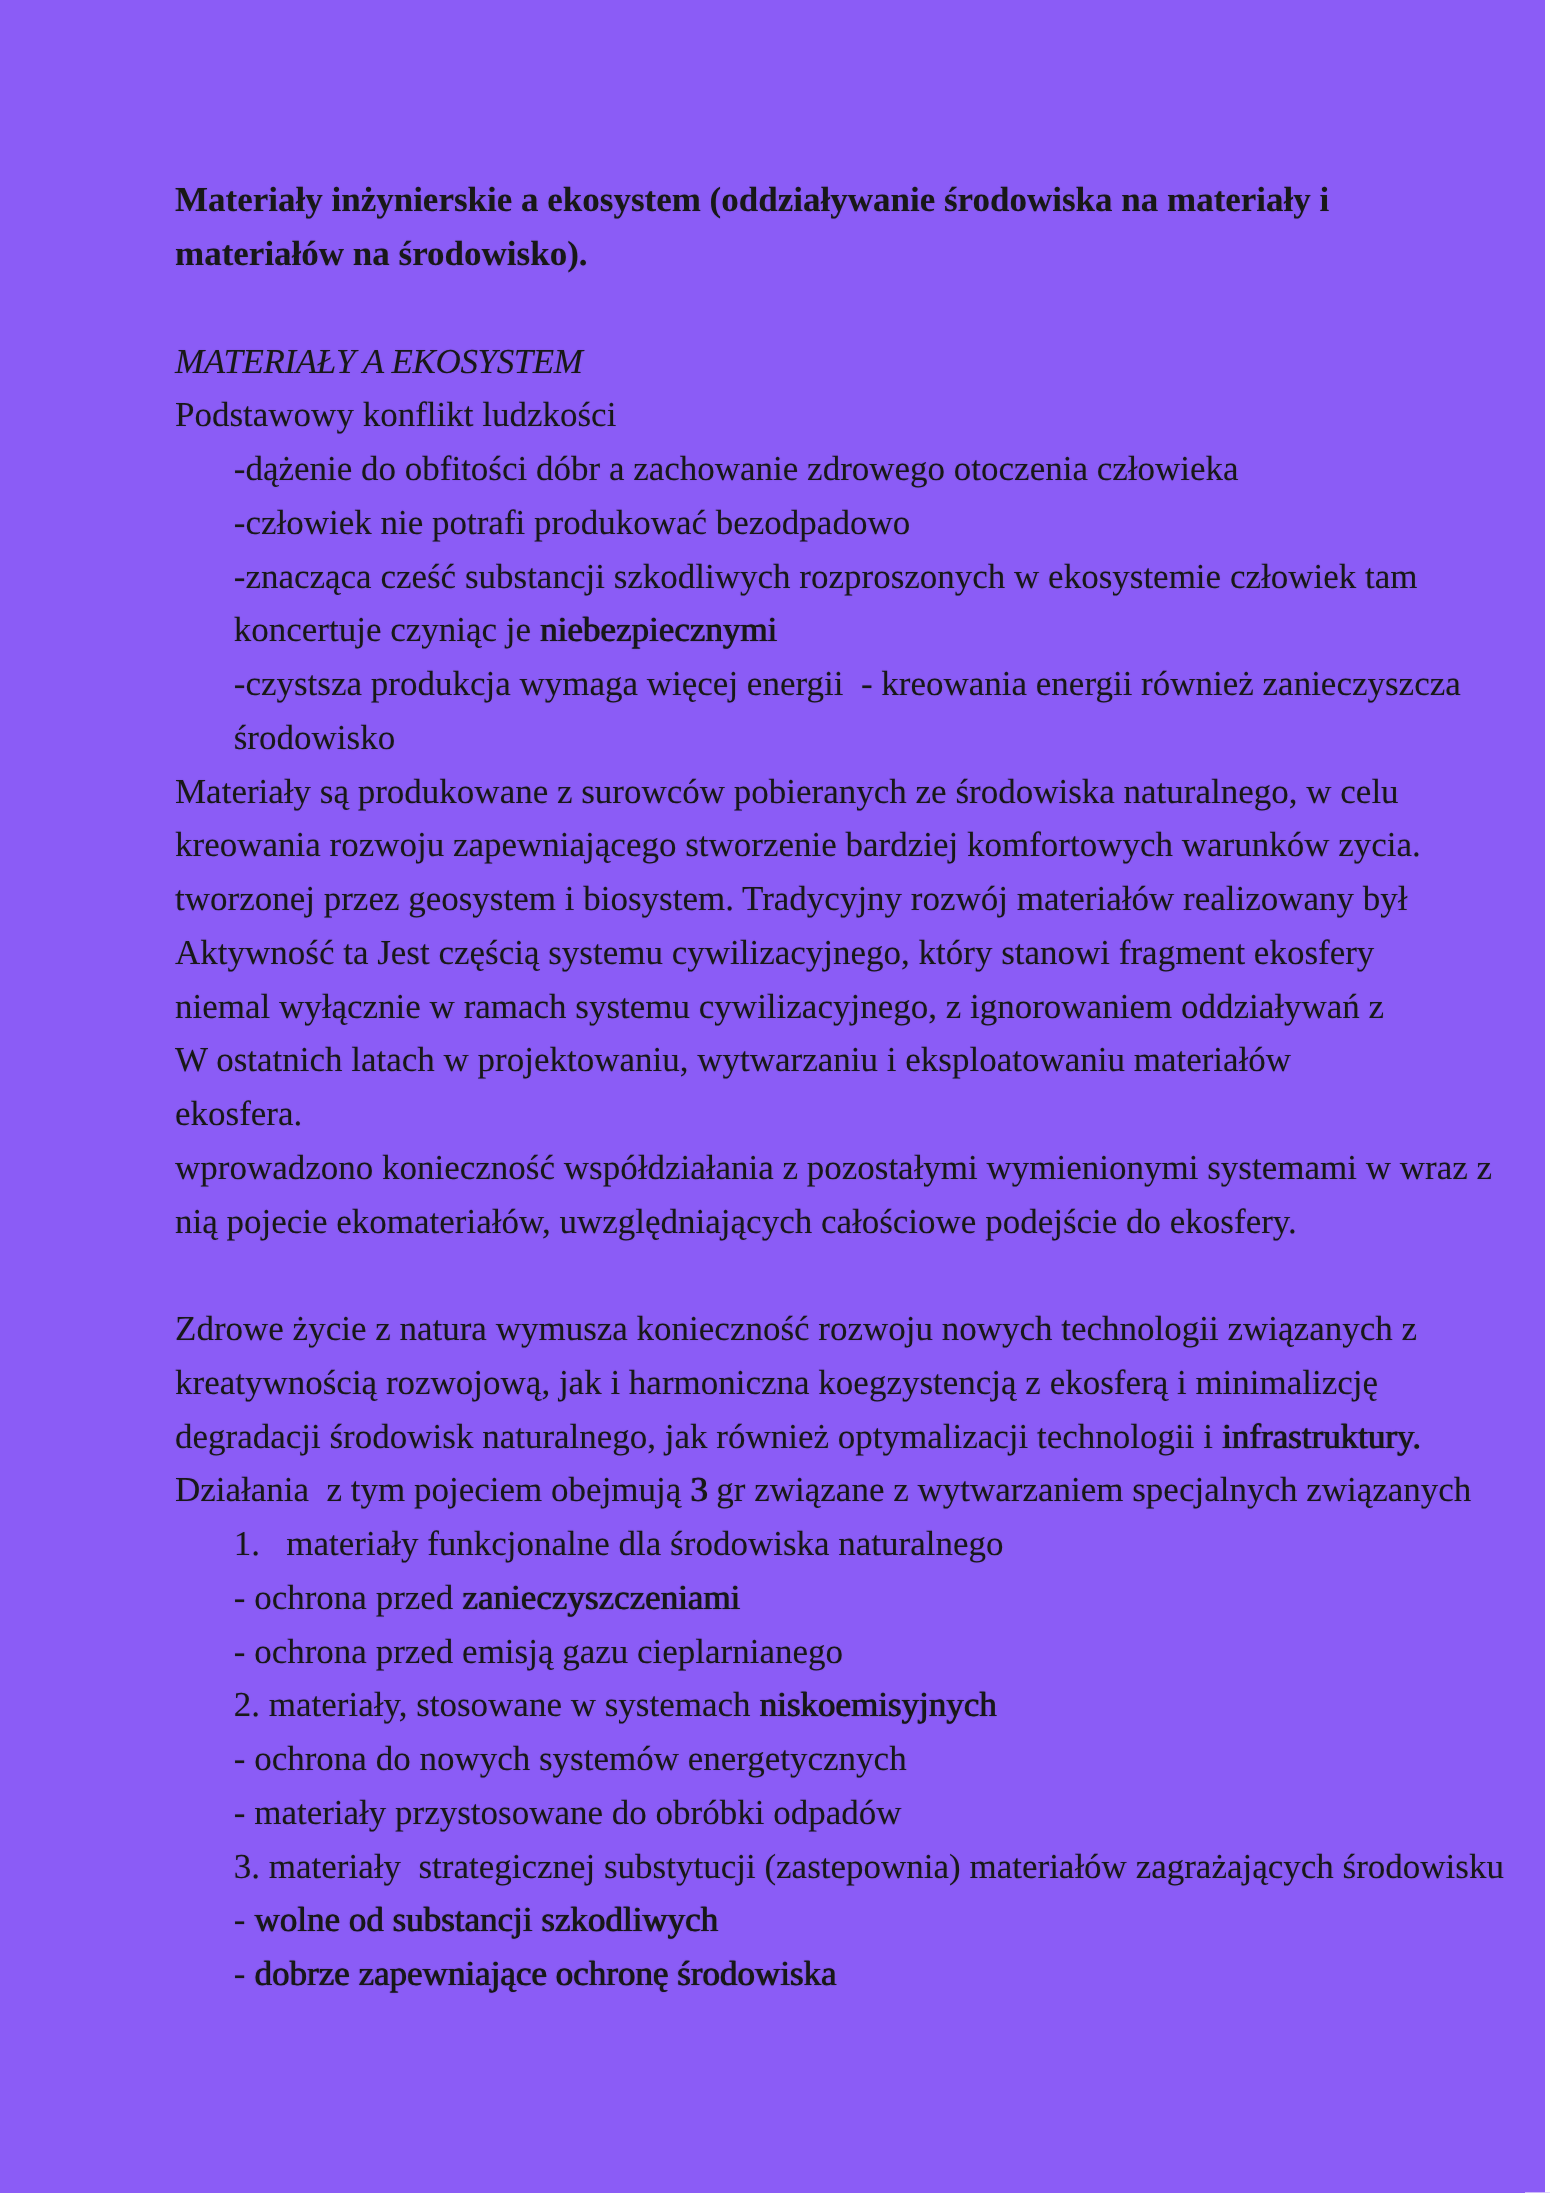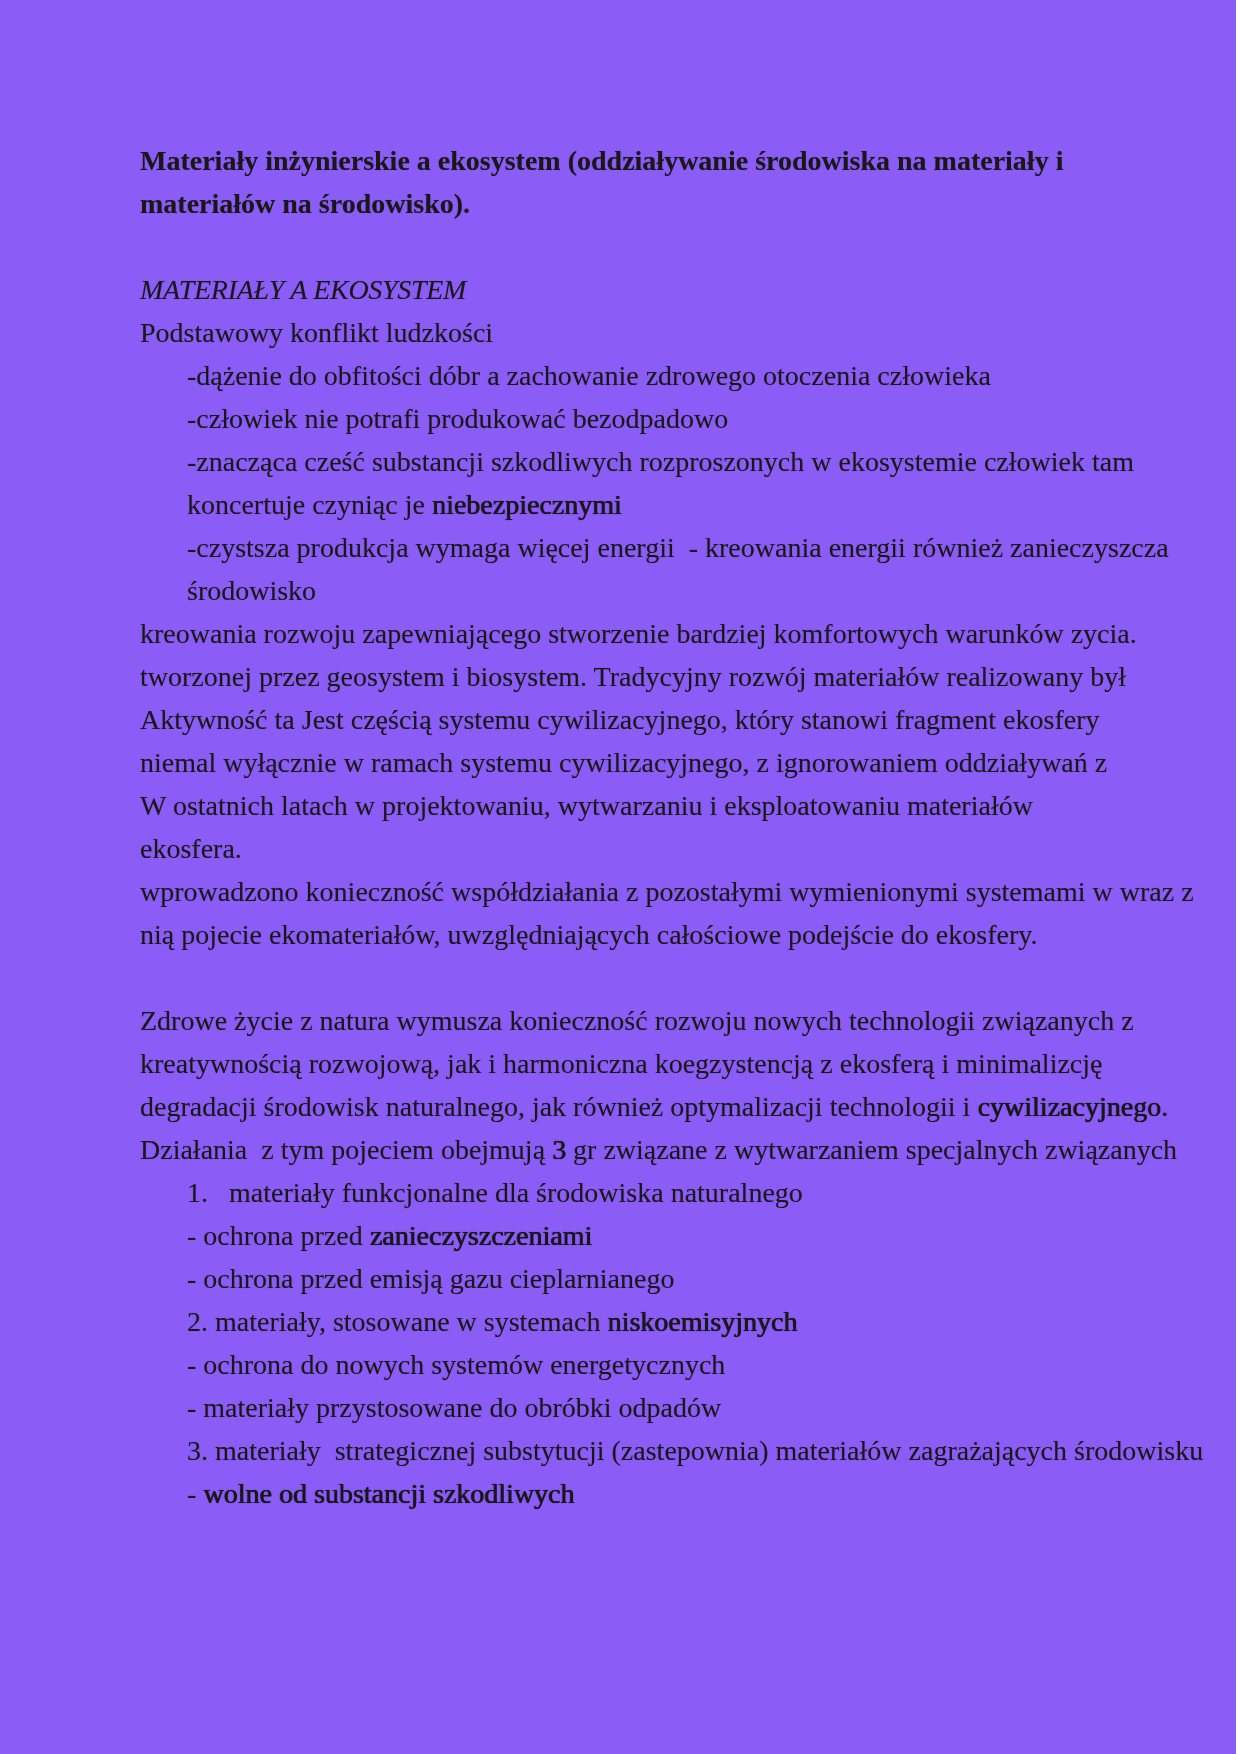--- a/index.html
+++ b/index.html
@@ -44,35 +44,37 @@
       <div class="line title"><span>materiałów na środowisko).</span></div>
       <div class="line blank">&nbsp;</div>
       <div class="line heading"><span>MATERIAŁY A EKOSYSTEM</span></div>
       <div class="line"><span>Podstawowy konflikt ludzkości</span></div>
       <div class="line ind1"><span>-dążenie do obfitości dóbr a zachowanie zdrowego otoczenia człowieka</span></div>
       <div class="line ind1"><span>-człowiek nie potrafi produkować bezodpadowo</span></div>
       <div class="line ind1"><span>-znacząca cześć substancji szkodliwych rozproszonych w ekosystemie człowiek tam</span></div>
       <div class="line ind1"><span>koncertuje czyniąc je </span><span class="dark">niebezpiecznymi</span></div>
       <div class="line ind1"><span>-czystsza produkcja wymaga więcej energii  - kreowania energii również zanieczyszcza</span></div>
       <div class="line ind1"><span>środowisko</span></div>
+      <div class="line"><span>Materiały są produkowane z surowców pobieranych ze środowiska naturalnego, w celu</span></div>
       <div class="line"><span>kreowania rozwoju zapewniającego stworzenie bardziej komfortowych warunków zycia.</span></div>
       <div class="line"><span>tworzonej przez geosystem i biosystem. Tradycyjny rozwój materiałów realizowany był</span></div>
       <div class="line"><span>Aktywność ta Jest częścią systemu cywilizacyjnego, który stanowi fragment ekosfery</span></div>
       <div class="line"><span>niemal wyłącznie w ramach systemu cywilizacyjnego, z ignorowaniem oddziaływań z</span></div>
       <div class="line"><span>W ostatnich latach w projektowaniu, wytwarzaniu i eksploatowaniu materiałów</span></div>
       <div class="line"><span>ekosfera.</span></div>
       <div class="line"><span>wprowadzono konieczność współdziałania z pozostałymi wymienionymi systemami w wraz z</span></div>
       <div class="line"><span>nią pojecie ekomateriałów, uwzględniających całościowe podejście do ekosfery.</span></div>
       <div class="line blank">&nbsp;</div>
       <div class="line"><span>Zdrowe życie z natura wymusza konieczność rozwoju nowych technologii związanych z</span></div>
       <div class="line"><span>kreatywnością rozwojową, jak i harmoniczna koegzystencją z ekosferą i minimalizcję</span></div>
-      <div class="line"><span>degradacji środowisk naturalnego, jak również optymalizacji technologii i </span><span class="dark">cywilizacyjnego.</span></div>
+      <div class="line"><span>degradacji środowisk naturalnego, jak również optymalizacji technologii i </span><span class="dark">infrastruktury.</span></div>
       <div class="line"><span>Działania  z tym pojeciem obejmują </span><span class="dark">3</span><span> gr związane z wytwarzaniem specjalnych związanych</span></div>
       <div class="line ind1"><span>1.   materiały funkcjonalne dla środowiska naturalnego</span></div>
       <div class="line ind1"><span>- ochrona przed </span><span class="dark">zanieczyszczeniami</span></div>
       <div class="line ind1"><span>- ochrona przed emisją gazu cieplarnianego</span></div>
       <div class="line ind1"><span>2. materiały, stosowane w systemach </span><span class="dark">niskoemisyjnych</span></div>
       <div class="line ind1"><span>- ochrona do nowych systemów energetycznych</span></div>
       <div class="line ind1"><span>- materiały przystosowane do obróbki odpadów</span></div>
       <div class="line ind1"><span>3. materiały  strategicznej substytucji (zastepownia) materiałów zagrażających środowisku</span></div>
       <div class="line ind1"><span>- </span><span class="dark">wolne od substancji szkodliwych</span></div>
+      <div class="line ind1"><span>- </span><span class="dark">dobrze zapewniające ochronę środowiska</span></div>
     </div>
 </div>
 
 </body></html>

